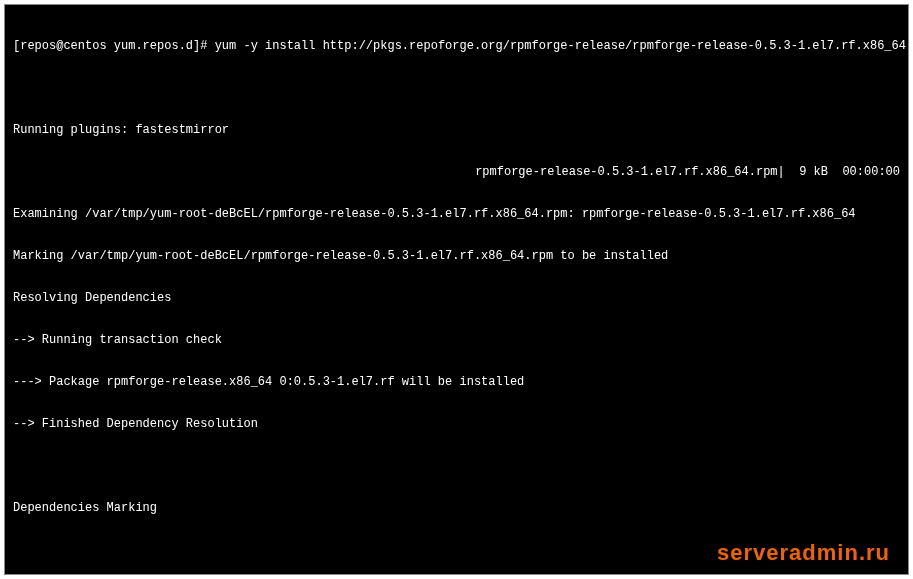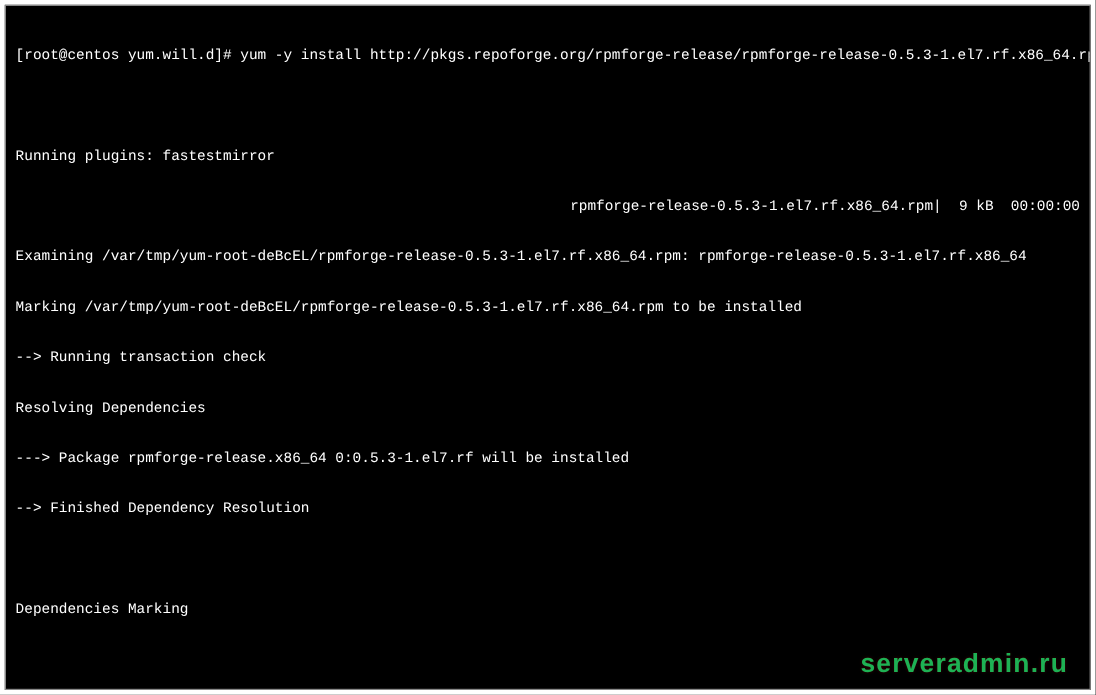--- a/index.html
+++ b/index.html
@@ -35,38 +35,38 @@
       justify-content: flex-end;
     }
     .watermark {
       position: absolute;
       right: 18px;
       bottom: 14px;
       font-family: 'Arial Narrow', Arial, sans-serif;
       font-size: 22px;
       font-weight: bold;
       letter-spacing: 1px;
-      color: #22c55e;
+      color: #f97316;
       text-shadow: 0 0 3px #400000;
       opacity: 0.9;
     }
     .blank { height: 14px; }
   </style>
 </head>
 <body>
 
 <div class="terminal">
-  <div><span class="prompt-path">[root@centos yum.will.d]# </span><span>yum -y install http://pkgs.repoforge.org/rpmforge-release/rpmforge-release-0.5.3-1.el7.rf.x86_64.rpm</span></div>
+  <div><span class="prompt-path">[repos@centos yum.repos.d]# </span><span>yum -y install http://pkgs.repoforge.org/rpmforge-release/rpmforge-release-0.5.3-1.el7.rf.x86_64.rpm</span></div>
   <div class="blank"></div>
   <div>Running plugins: fastestmirror</div>
   <div class="row"><span>rpmforge-release-0.5.3-1.el7.rf.x86_64.rpm</span><span>|  9 kB  00:00:00</span></div>
   <div>Examining /var/tmp/yum-root-deBcEL/rpmforge-release-0.5.3-1.el7.rf.x86_64.rpm: rpmforge-release-0.5.3-1.el7.rf.x86_64</div>
   <div>Marking /var/tmp/yum-root-deBcEL/rpmforge-release-0.5.3-1.el7.rf.x86_64.rpm to be installed</div>
+  <div>Resolving Dependencies</div>
   <div>--&gt; Running transaction check</div>
-  <div>Resolving Dependencies</div>
   <div>---&gt; Package rpmforge-release.x86_64 0:0.5.3-1.el7.rf will be installed</div>
   <div>--&gt; Finished Dependency Resolution</div>
   <div class="blank"></div>
   <div>Dependencies Marking</div>
   <div class="blank"></div>
   
   
   
   
   

